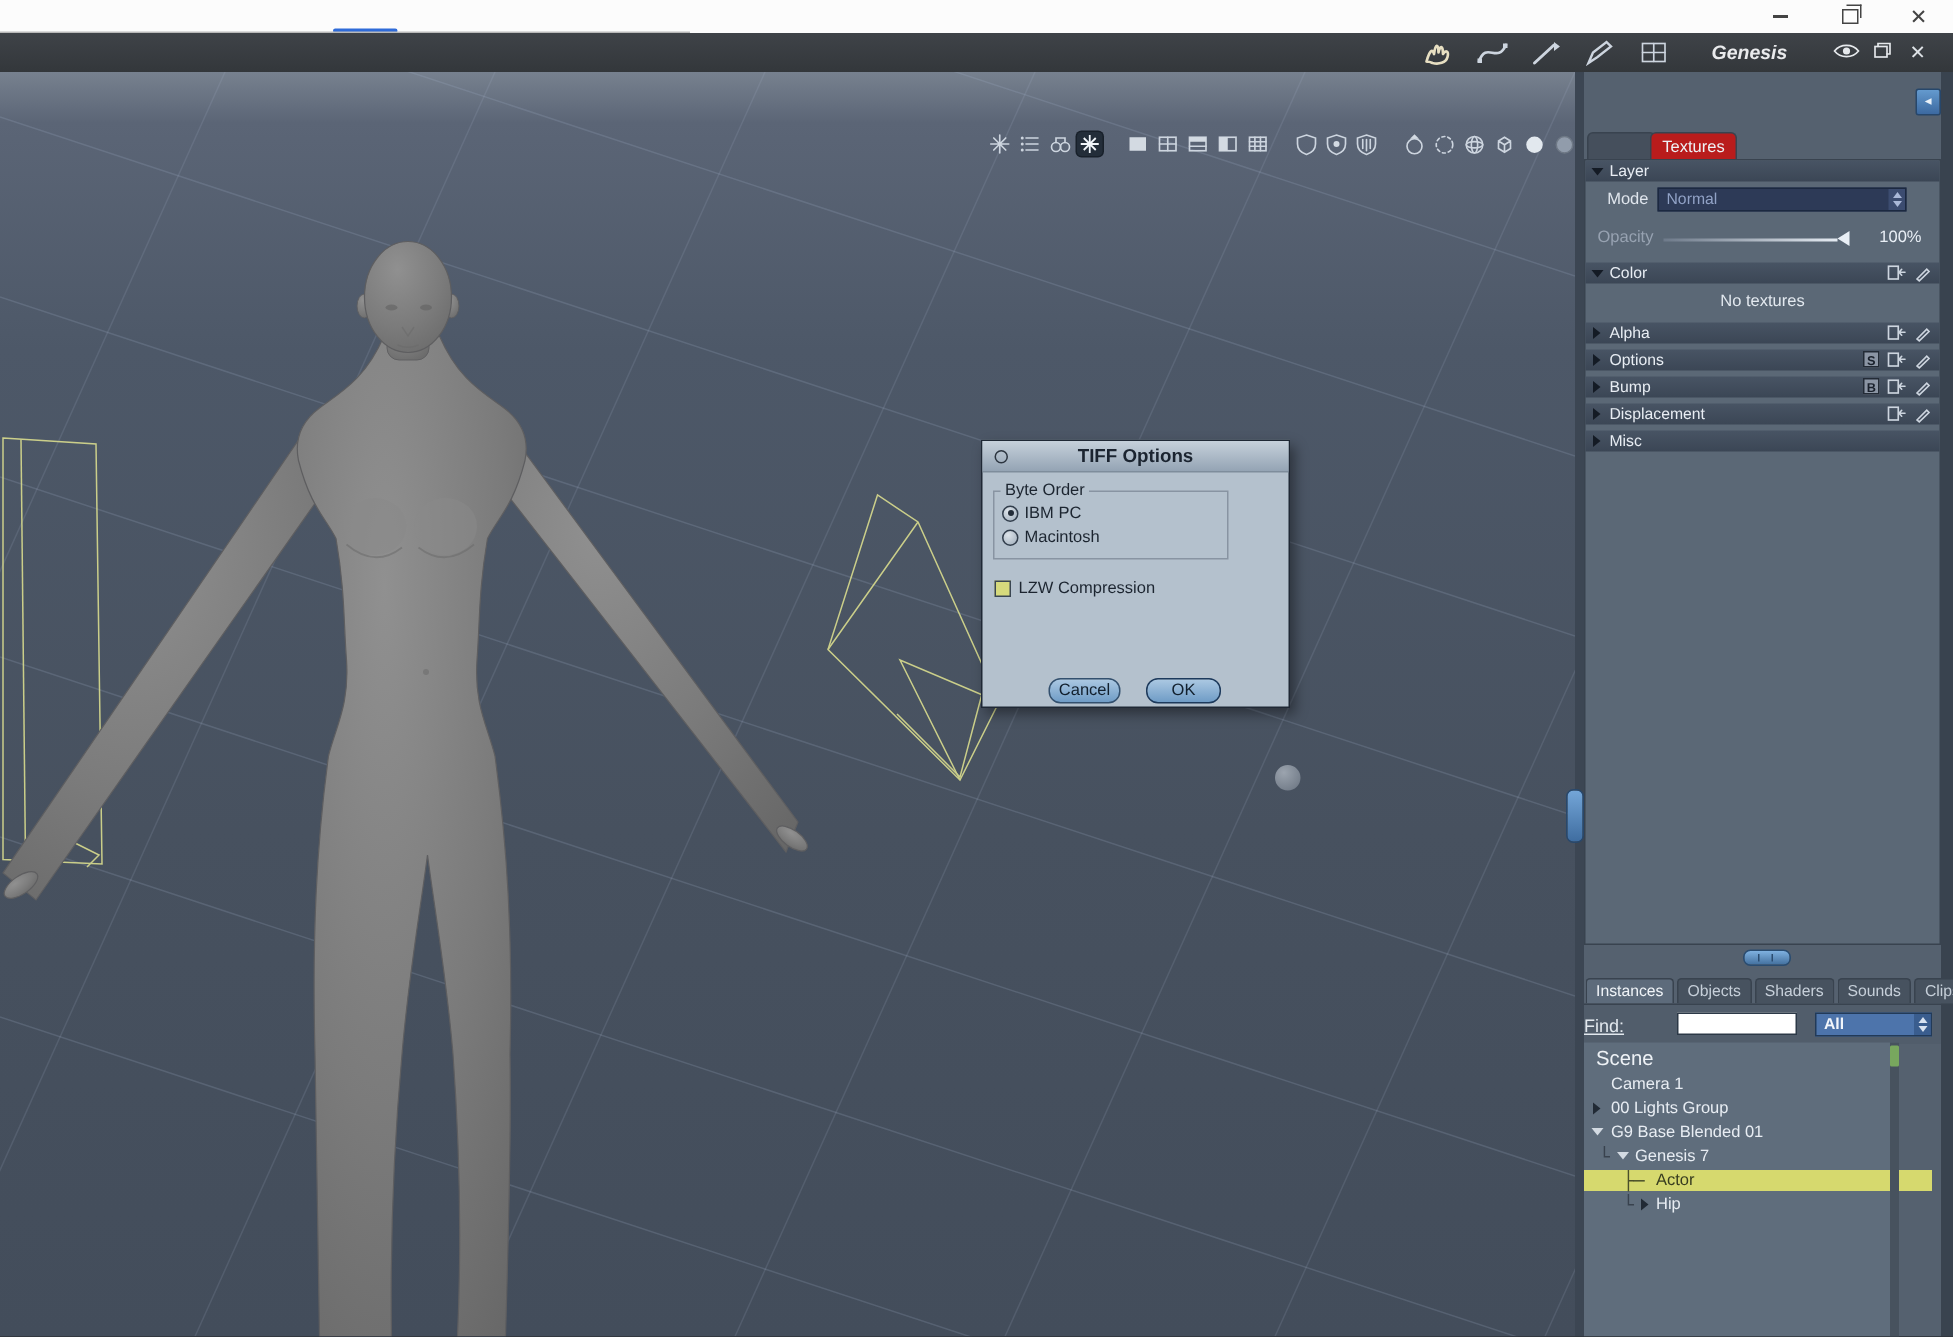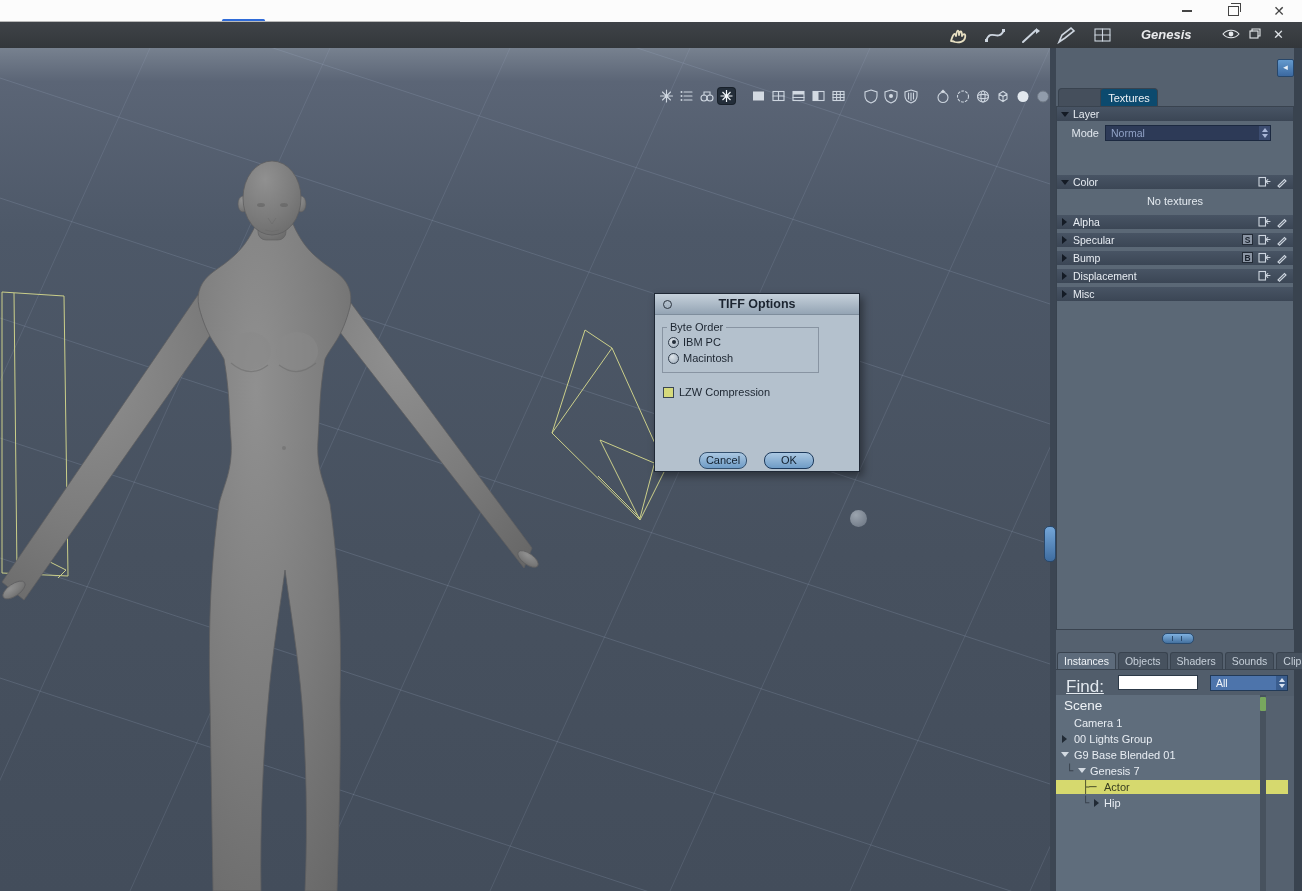--- a/index.html
+++ b/index.html
@@ -35,21 +35,21 @@
   #divider-grip{position:absolute;left:1044px;top:526px;width:10px;height:34px;border-radius:5px;
       background:linear-gradient(#74a6d8,#3f6da0);border:1px solid #29486b;z-index:5;}
   
   #sidepanel{position:absolute;left:1056px;top:48px;width:238px;height:843px;background:#55616f;}
   #rightstrip{position:absolute;left:1294px;top:48px;width:8px;height:843px;background:#39434f;}
   #collapse-btn{position:absolute;left:1277px;top:59px;width:15px;height:16px;border:1px solid #27476b;border-radius:2px;
       background:linear-gradient(#649ace,#3c69a0);color:#eaf1f8;font-size:9px;line-height:15px;text-align:center;z-index:6;}
   .tabtop{position:absolute;top:88px;height:18px;line-height:18px;font-size:11px;text-align:center;
       border:1px solid #39434f;border-bottom:none;border-radius:4px 4px 0 0;box-sizing:border-box;}
   #tab-tool{left:1058px;width:40px;background:#454f5c;color:#cdd5de;padding-left:44px;}
-  #tab-textures{left:1100px;width:58px;background:#0c4a6e;color:#eef2f6;}
+  #tab-textures{left:1100px;width:58px;background:#b91c1c;color:#eef2f6;}
   #texbox{position:absolute;left:1056px;top:106px;width:238px;height:524px;background:#5b6876;border:1px solid #39434f;box-sizing:border-box;}
   .hdr{position:absolute;left:0;width:236px;height:14px;background:linear-gradient(#485464,#3b4655);
        color:#e8edf3;font-size:10.5px;line-height:14px;}
   .hdr .lbl{position:absolute;left:16px;}
   .tri-open{position:absolute;left:4px;top:5px;width:0;height:0;border-left:4px solid transparent;border-right:4px solid transparent;border-top:5px solid #141b25;}
   .tri-closed{position:absolute;left:5px;top:3px;width:0;height:0;border-top:4px solid transparent;border-bottom:4px solid transparent;border-left:5px solid #141b25;}
   .hico{position:absolute;top:1px;}
   .badge{position:absolute;right:40px;top:1px;width:11px;height:11px;background:#8b95a4;border:1px solid #232b36;
       font-size:8.5px;font-weight:bold;color:#1a212c;text-align:center;line-height:11px;box-sizing:border-box;}
   #mode-row{position:absolute;left:0;top:18px;width:236px;height:18px;}
@@ -69,24 +69,24 @@
   #splitter-pill{position:absolute;left:1162px;top:633px;width:30px;height:9px;border-radius:5px;
       background:linear-gradient(#7fb1e0,#44719f);border:1px solid #2a4c70;z-index:6;}
   #splitter-pill:before{content:"";position:absolute;left:9px;top:2px;bottom:2px;width:1px;background:#2a4c70;}
   #splitter-pill:after{content:"";position:absolute;left:18px;top:2px;bottom:2px;width:1px;background:#2a4c70;}
   #bottom-tabs{position:absolute;left:1057px;top:652px;display:flex;gap:2px;}
   .btab{height:17px;line-height:17px;font-size:10.5px;text-align:center;padding:0 6px;
       border:1px solid #39434f;border-bottom:none;border-radius:3px 3px 0 0;box-sizing:border-box;
       background:#47525f;color:#c6cfd9;}
   .btab.active{background:#5d6b7b;color:#f0f4f8;}
   #find-row{position:absolute;left:1056px;top:669px;width:238px;height:26px;background:#515d6b;border-top:1px solid #39434f;}
-  #find-label{position:absolute;left:0;top:7px;width:58px;text-align:center;font-size:17px;color:#e2e8ee;text-decoration:underline;}
+  #find-label{position:absolute;left:0;top:7px;width:58px;text-align:left;font-size:12px;color:#e2e8ee;text-decoration:underline;}
   #find-input{position:absolute;left:62px;top:5px;width:80px;height:15px;background:#fff;border:1px solid #2c3947;box-sizing:border-box;font-size:11px;padding:0 3px;font-family:"Liberation Sans",sans-serif;}
   #filter-select{position:absolute;left:154px;top:5px;width:78px;height:16px;background:#4d74ab;border:1px solid #223a58;box-sizing:border-box;}
-  #filter-select .val{position:absolute;left:5px;top:1px;font-size:10.5px;color:#f2f6fb;font-weight:normal;}
+  #filter-select .val{position:absolute;left:5px;top:1px;font-size:10.5px;color:#f2f6fb;font-weight:bold;}
   
   #scene-tree{position:absolute;left:1056px;top:695px;width:210px;height:196px;background:#5f6d7c;}
   #scene-header{position:absolute;left:8px;top:3px;font-size:13.5px;color:#eef2f6;}
   .trow{position:absolute;left:0;width:232px;height:16px;line-height:16px;font-size:11px;color:#e8edf3;}
   .trow .lab{position:absolute;top:0;}
   .tri-t-closed{position:absolute;top:4px;width:0;height:0;border-top:4px solid transparent;border-bottom:4px solid transparent;border-left:5px solid #212a35;}
   .tri-t-open{position:absolute;top:5px;width:0;height:0;border-left:4px solid transparent;border-right:4px solid transparent;border-top:5px solid #d3dae2;}
   .conn{position:absolute;color:#39424e;font-family:"DejaVu Sans Mono",monospace;font-size:12px;top:0;}
   #row-actor .hl{position:absolute;left:0;top:1px;width:232px;height:14px;background:#d6d96e;}
   #row-actor .lab{color:#383d20;}
@@ -401,20 +401,26 @@
     <div id="mode-row">
       <span id="mode-label">Mode</span>
       <div id="mode-select">
         <span class="val">Normal</span>
         <span class="combo-arrows">
             <span class="ca-up"></span>
             <span class="ca-dn"></span>
           </span>
       </div>
     </div>
+    <div id="opacity-row">
+      <span id="opacity-label">Opacity</span>
+      <div id="opacity-track"></div>
+      <div id="opacity-handle"></div>
+      <span id="opacity-value">100%</span>
+    </div>
     <div class="hdr" style="top:68px">
       <span class="tri-open"></span>
       <span class="lbl">Color</span>
       <span class="hico" style="right:22px"><svg width="13" height="12">
             <rect x="1" y="1.5" width="6.5" height="8.5" class="svgline"></rect>
             <path class="svgline" d="M12 5.5 H8 M9.8 3.5 L8 5.5 L9.8 7.5"></path>
           </svg></span>
       <span class="hico" style="right:4px"><svg width="13" height="12">
             <path class="svgline" d="M2 10 L8.5 3.5 L10 5 L3.5 11.2 Z"></path>
           </svg></span>
@@ -426,21 +432,21 @@
       <span class="hico" style="right:22px"><svg width="13" height="12">
             <rect x="1" y="1.5" width="6.5" height="8.5" class="svgline"></rect>
             <path class="svgline" d="M12 5.5 H8 M9.8 3.5 L8 5.5 L9.8 7.5"></path>
           </svg></span>
       <span class="hico" style="right:4px"><svg width="13" height="12">
             <path class="svgline" d="M2 10 L8.5 3.5 L10 5 L3.5 11.2 Z"></path>
           </svg></span>
     </div>
     <div class="hdr" style="top:126px">
       <span class="tri-closed"></span>
-      <span class="lbl">Specular</span>
+      <span class="lbl">Options</span>
       <span class="badge">S</span>
       <span class="hico" style="right:22px"><svg width="13" height="12">
             <rect x="1" y="1.5" width="6.5" height="8.5" class="svgline"></rect>
             <path class="svgline" d="M12 5.5 H8 M9.8 3.5 L8 5.5 L9.8 7.5"></path>
           </svg></span>
       <span class="hico" style="right:4px"><svg width="13" height="12">
             <path class="svgline" d="M2 10 L8.5 3.5 L10 5 L3.5 11.2 Z"></path>
           </svg></span>
     </div>
     <div class="hdr" style="top:144px">

